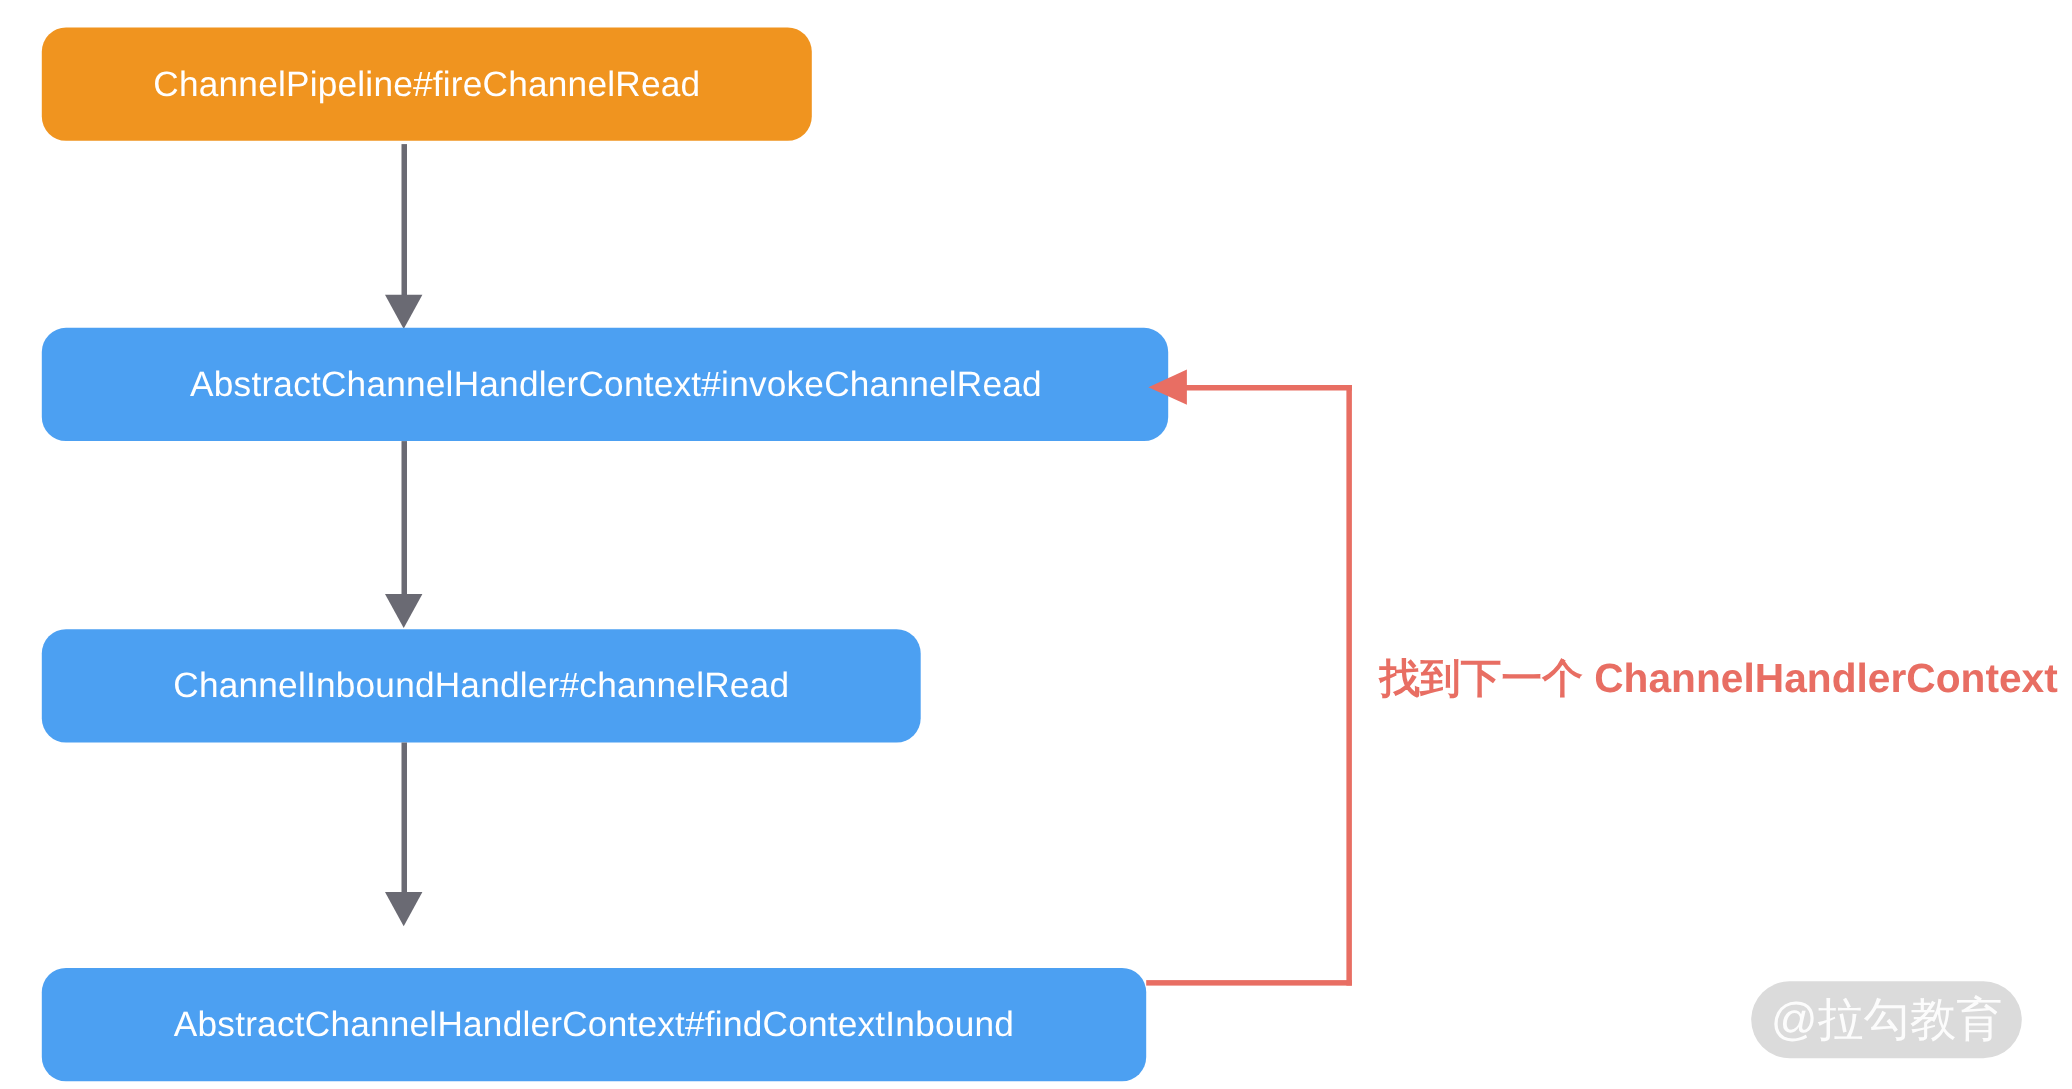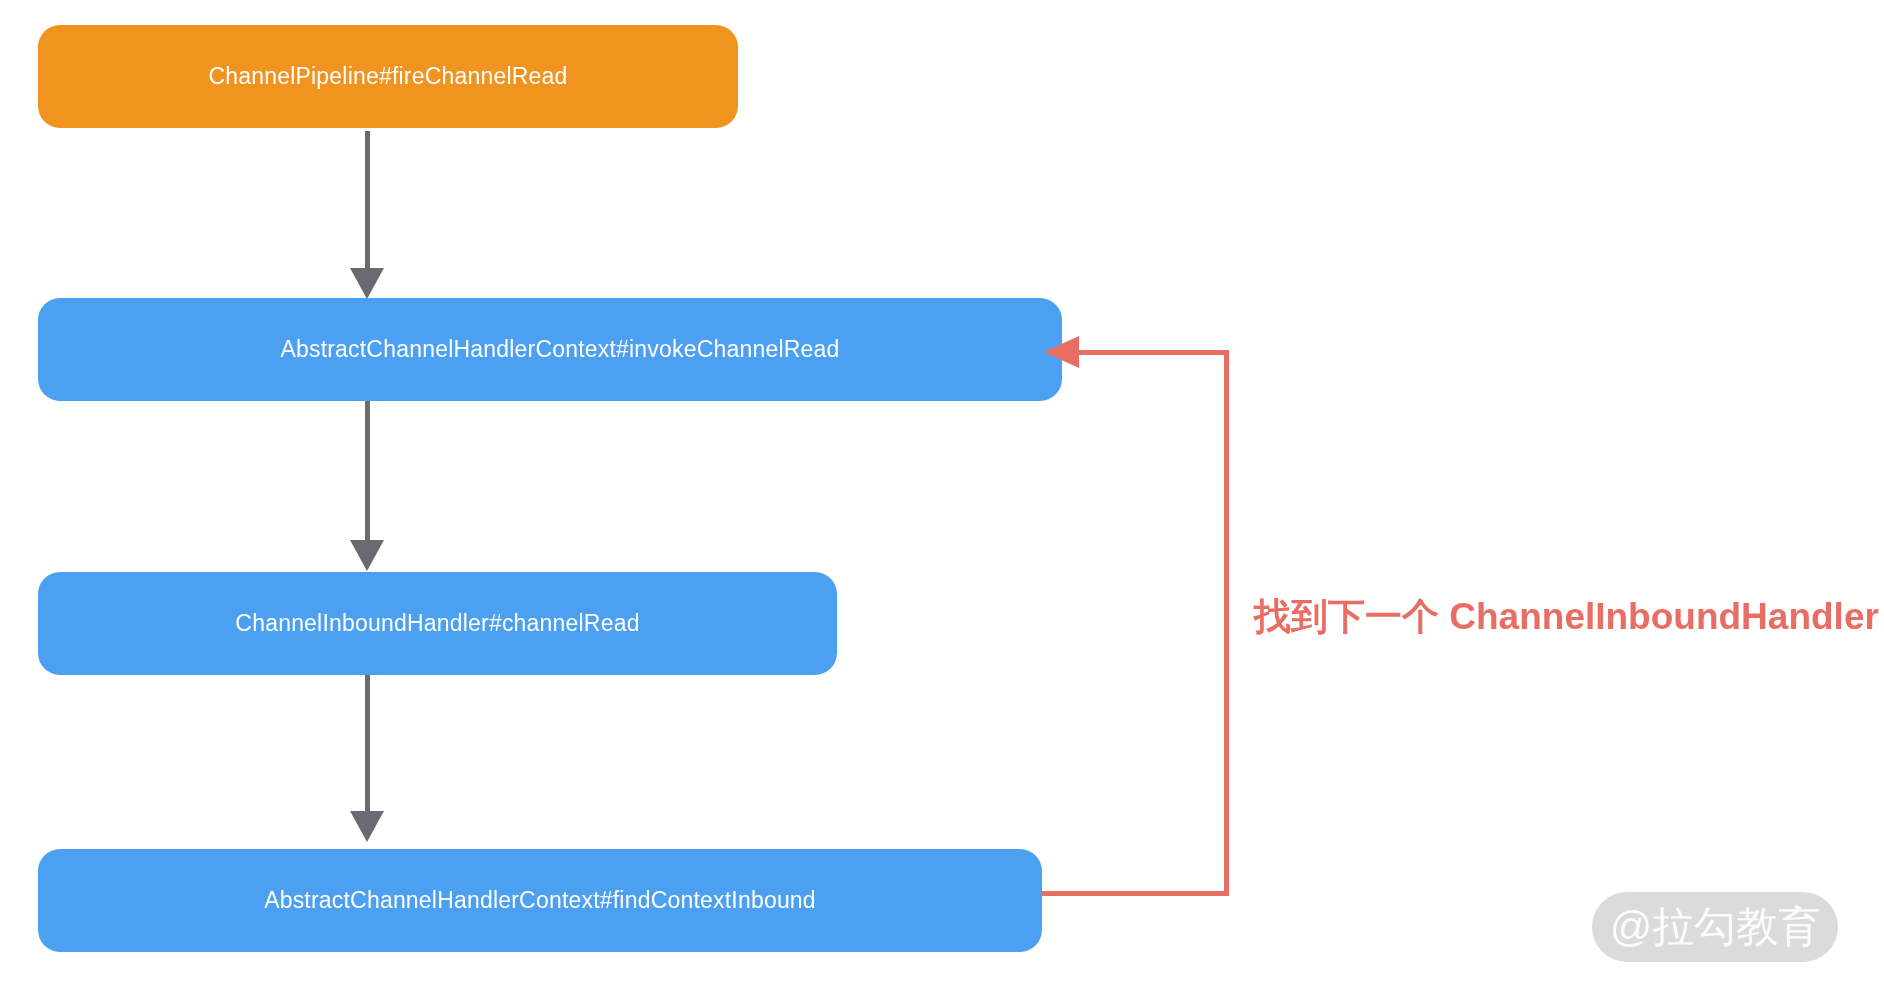--- a/index.html
+++ b/index.html
@@ -16,21 +16,21 @@
     overflow: hidden;
   }
   .node {
     position: absolute;
     display: flex;
     align-items: center;
     justify-content: center;
     height: 103px;
     border-radius: 22px;
     color: #ffffff;
-    font-size: 23px;
+    font-size: 32px;
     font-weight: 500;
     letter-spacing: 0.2px;
     white-space: nowrap;
   }
   .node.orange { background: #F0941F; }
   .node.blue   { background: #4CA0F2; }
 
   .stem-v {
     position: absolute;
     width: 5px;
@@ -107,28 +107,28 @@
   <div class="stem-v" style="left:365px; top:401px; height:141px;"></div>
   <div class="head-down" style="left:350px; top:540px;"></div>
 
   <div class="node blue" style="left:38px; top:572px; width:799px;">
     <span>ChannelInboundHandler#channelRead</span>
   </div>
 
   <div class="stem-v" style="left:365px; top:675px; height:138px;"></div>
   <div class="head-down" style="left:350px; top:811px;"></div>
 
-  <div class="node blue" style="left:38px; top:849px; width:1004px;">
+  <div class="node blue" style="left:38px; top:880px; width:1004px;">
     <span>AbstractChannelHandlerContext#findContextInbound</span>
   </div>
 
   <div class="red-seg-h" style="left:1042px; top:891px; width:187px;"></div>
   <div class="red-seg-v" style="left:1224px; top:350px; height:546px;"></div>
   <div class="red-seg-h" style="left:1076px; top:350px; width:153px;"></div>
   <div class="head-left" style="left:1044px; top:336px;"></div>
 
-  <div class="loop-label">找到下一个 ChannelInboundHandler</div>
+  <div class="loop-label">找到下一个 ChannelHandlerContext</div>
 
   <div class="watermark">
     <span>@拉勾教育</span>
   </div>
 
 </div>
 
 </body></html>

